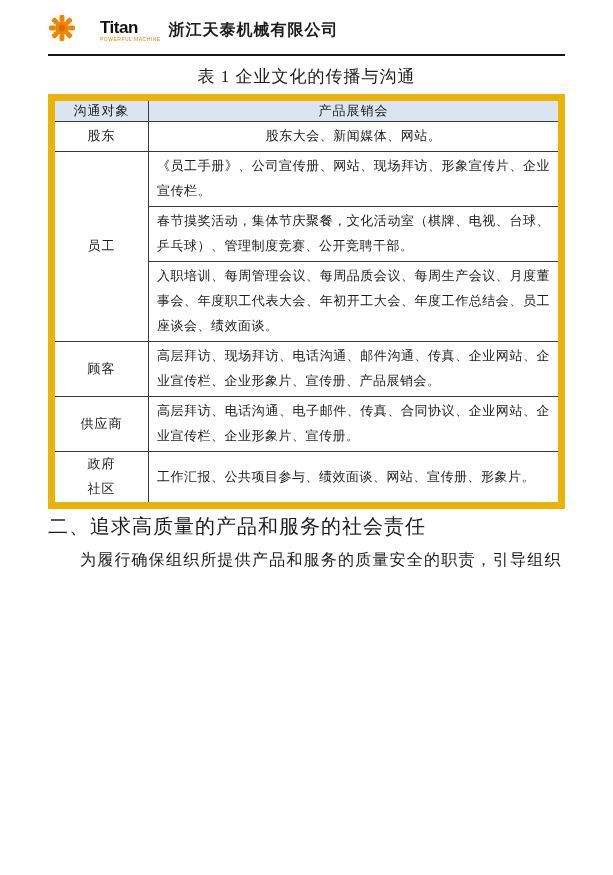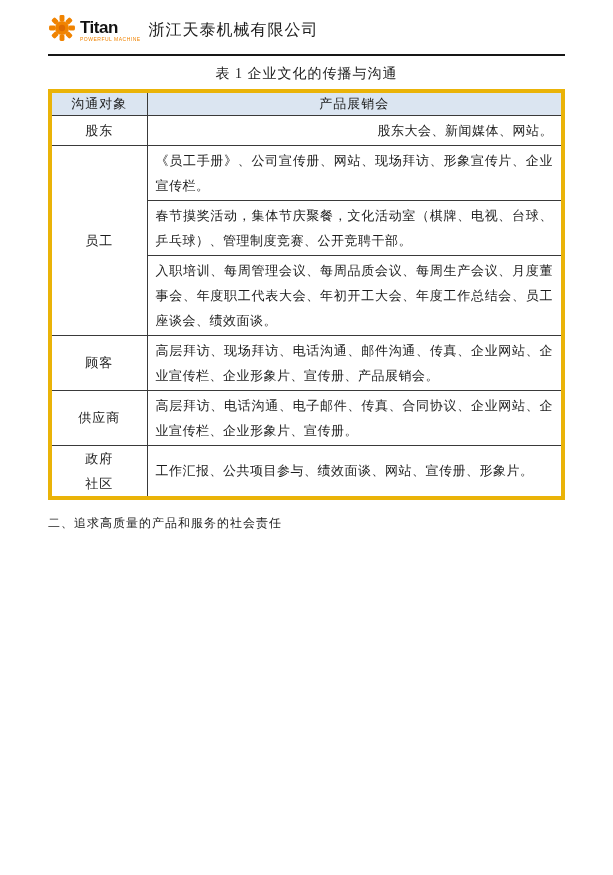--- a/index.html
+++ b/index.html
@@ -8,61 +8,62 @@
     width: 613px; height: 875px;
     font-family: "Liberation Serif", "DejaVu Serif", serif;
     color: #1c1c1c;
     overflow: hidden;
   }
   .page { padding: 10px 48px 0 48px; width: 613px; }
 
   
   .hdr { display: flex; align-items: center; height: 40px; }
   .logo { display: flex; align-items: center; gap: 4px; }
-  .logo-text { display: flex; flex-direction: column; line-height: 1; }
+  .logo-text { display: flex; flex-direction: column; line-height: 1; margin-left: 20px; }
   .brand {
     font-family: "Liberation Sans", sans-serif;
     font-weight: bold; font-size: 17px; letter-spacing: -0.5px; color: #111;
   }
   .tagline {
     font-family: "Liberation Sans", sans-serif;
     font-size: 5px; color: #f08300; letter-spacing: 0.5px; margin-top: 1px;
   }
   .company {
-    font-size: 16px; font-weight: normal; margin-left: 8px; letter-spacing: 1px;
+    font-size: 16px; font-weight: bold; margin-left: 8px; letter-spacing: 1px;
   }
   .report-title {
     margin-left: auto; font-size: 12px; font-weight: bold; letter-spacing: 1px;
   }
   .hdr-rule { border-bottom: 2px solid #161616; margin-top: 4px; }
 
   
-  .caption { text-align: center; font-size: 14px; margin: 9px 0 6px 0; letter-spacing: 1px; }
+  .caption { text-align: center; font-size: 17px; margin: 9px 0 6px 0; letter-spacing: 1px; }
   table.comm {
     width: 100%; border-collapse: collapse;
-    border: 4px solid #eab308;
+    border: 7px solid #eab308;
     font-size: 13px;
+    font-family: Liberation Mono, monospace;
   }
   table.comm th, table.comm td { border: 1px solid #3a3a3a; }
   table.comm th {
     background: #dbe5f1; font-weight: normal; height: 24px;
     text-align: center; letter-spacing: 1px;
   }
   col.c-target { width: 97px; }
   td.cell-label { text-align: center; white-space: pre-line; line-height: 25px; letter-spacing: 1px; }
   td.cell-methods {
     padding: 2px 8px; line-height: 25px; text-align: justify; letter-spacing: 0.5px;
   }
-  td.cell-methods.center { text-align: right; }
+  td.cell-methods.center { text-align: center; }
   tr.r-single td.cell-methods { height: 28px; }
 
   
   .section-heading {
     font-family: "Liberation Sans", sans-serif;
-    font-size: 12px; line-height: 34px; margin-top: 6px; letter-spacing: 1px;
+    font-size: 20px; line-height: 34px; letter-spacing: 1px;
   }
   .para {
     font-size: 16px; line-height: 34px; text-indent: 2em;
     text-align: justify; letter-spacing: 1.2px;
   }
 </style>
 </head>
 <body>
 
 <div class="page">
@@ -136,14 +137,15 @@
       </tr>
       <tr>
         <td class="cell-label">政府
 社区</td>
         <td class="cell-methods">工作汇报、公共项目参与、绩效面谈、网站、宣传册、形象片。</td>
       </tr>
     </tbody>
   </table>
 
   <div class="section-heading">二、追求高质量的产品和服务的社会责任</div>
+  <p class="para">为履行确保组织所提供产品和服务的质量安全的职责，引导组织</p>
 
 </div>
 
 </body></html>

